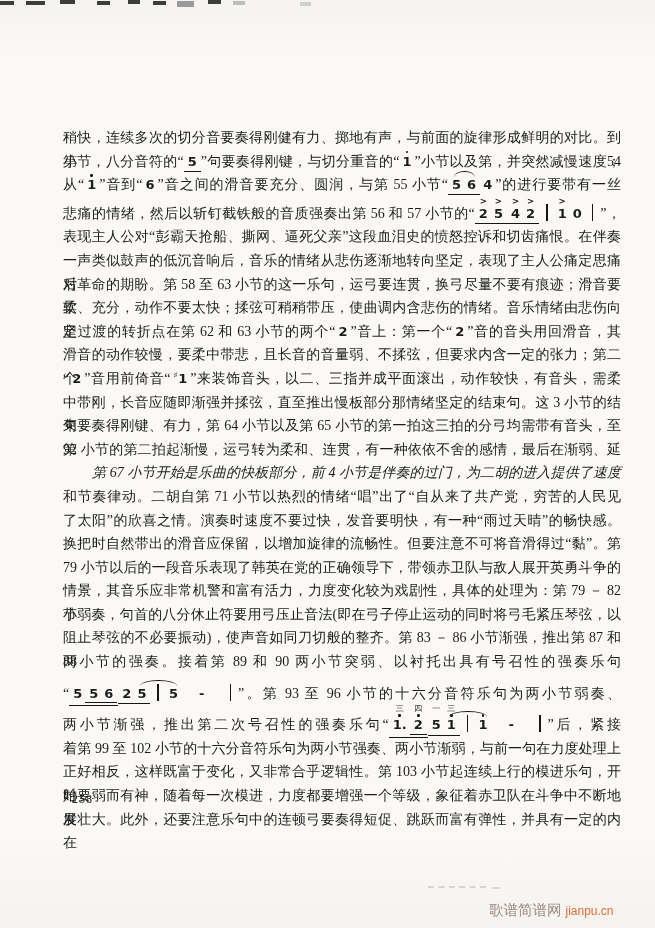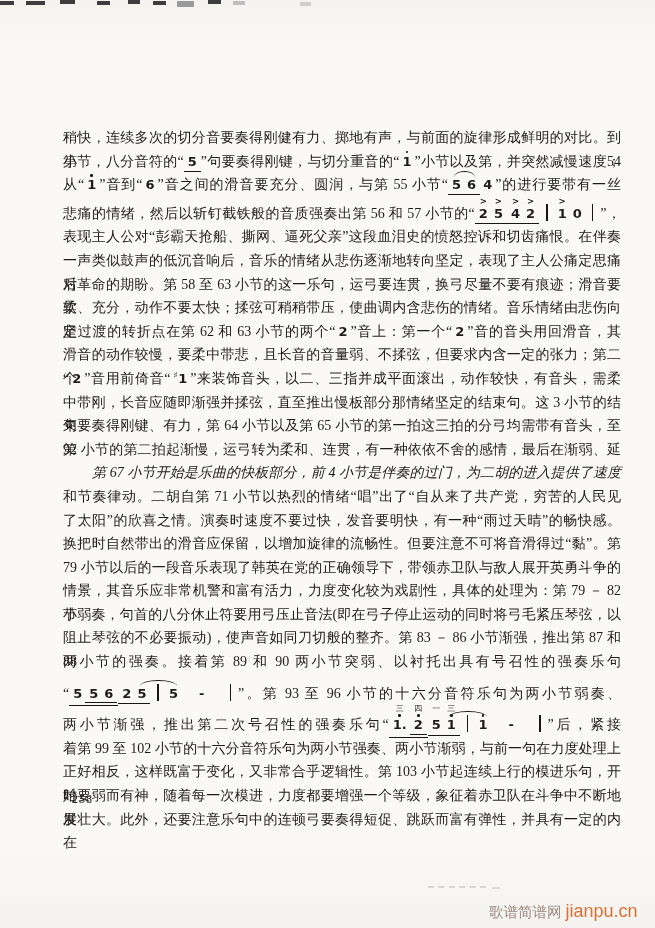--- a/index.html
+++ b/index.html
@@ -57,21 +57,21 @@
   .bar{display:inline-block;width:1.6px;height:17px;background:#161616;
     margin:0 7px;vertical-align:-3px;}
   .tie{position:absolute;height:5px;border-top:1.4px solid #161616;
     border-radius:50% 50% 0 0/100% 100% 0 0;pointer-events:none;}
 
   .page-number{position:absolute;left:72px;top:792px;font-size:12px;
     letter-spacing:1px;color:#222;}
   .watermark{position:absolute;left:489px;top:901px;font-size:14.5px;white-space:nowrap;}
   .wm-name{color:#9c8a80;font-family:Liberation Mono, monospace;}
   .wm-url{color:#dd6f35;font-family:"Liberation Sans","DejaVu Sans",sans-serif;
-    font-size:18px;margin-left:4px;}
+    font-size:12px;margin-left:4px;}
   .wm-smudge{position:absolute;left:428px;top:886px;width:58px;height:0;
     border-top:2.5px dashed #d8d5d0;}
   .wm-smudge-dot{position:absolute;left:492px;top:887px;width:8px;height:2px;background:#dedbd6;}
 </style>
 </head>
 <body>
 
 <div class="page">
   <div class="top-dashes">
     <i></i>

